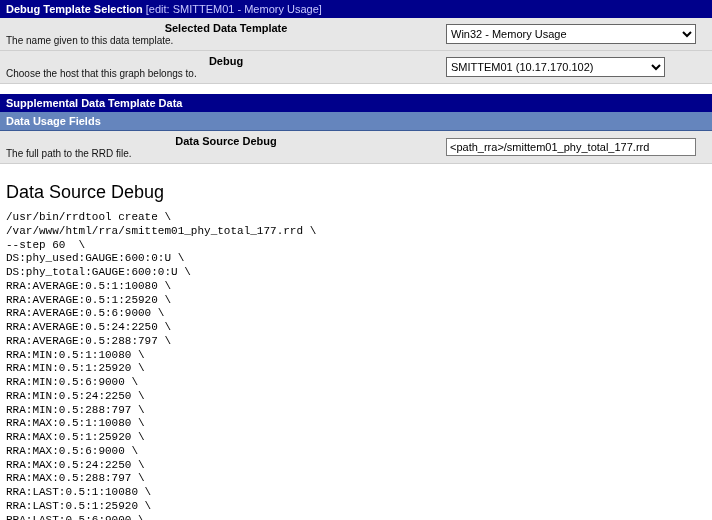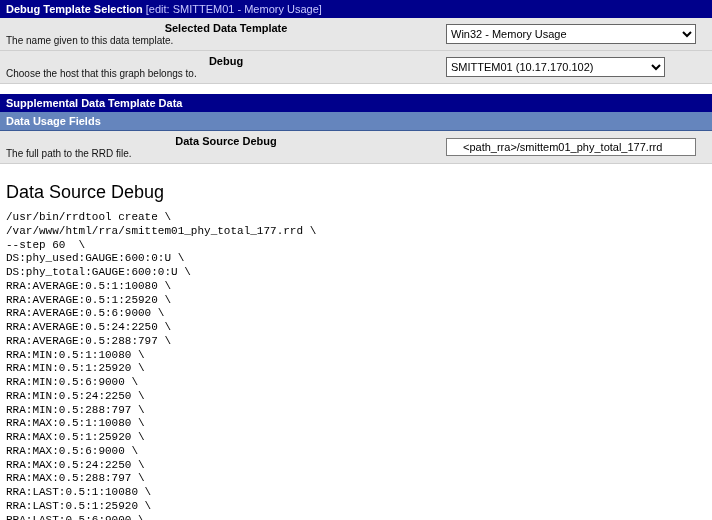--- a/index.html
+++ b/index.html
@@ -53,21 +53,21 @@
     width: 250px;
     border: 1px solid #666;
     background: #fff;
     height: 20px;
   }
   input[type="text"] {
     font-size: 11px;
     font-family: Verdana, Arial, sans-serif;
     width: 250px;
     border: 1px solid #7a7a7a;
-    padding: 2px 16px;
+    padding: 2px 3px;
   }
   .sub-header {
     background: #6585bd;
     color: #fff;
     font-weight: bold;
     padding: 3px 6px;
     font-size: 11px;
     border-bottom: 1px solid #3a5a96;
   }
   .spacer {

